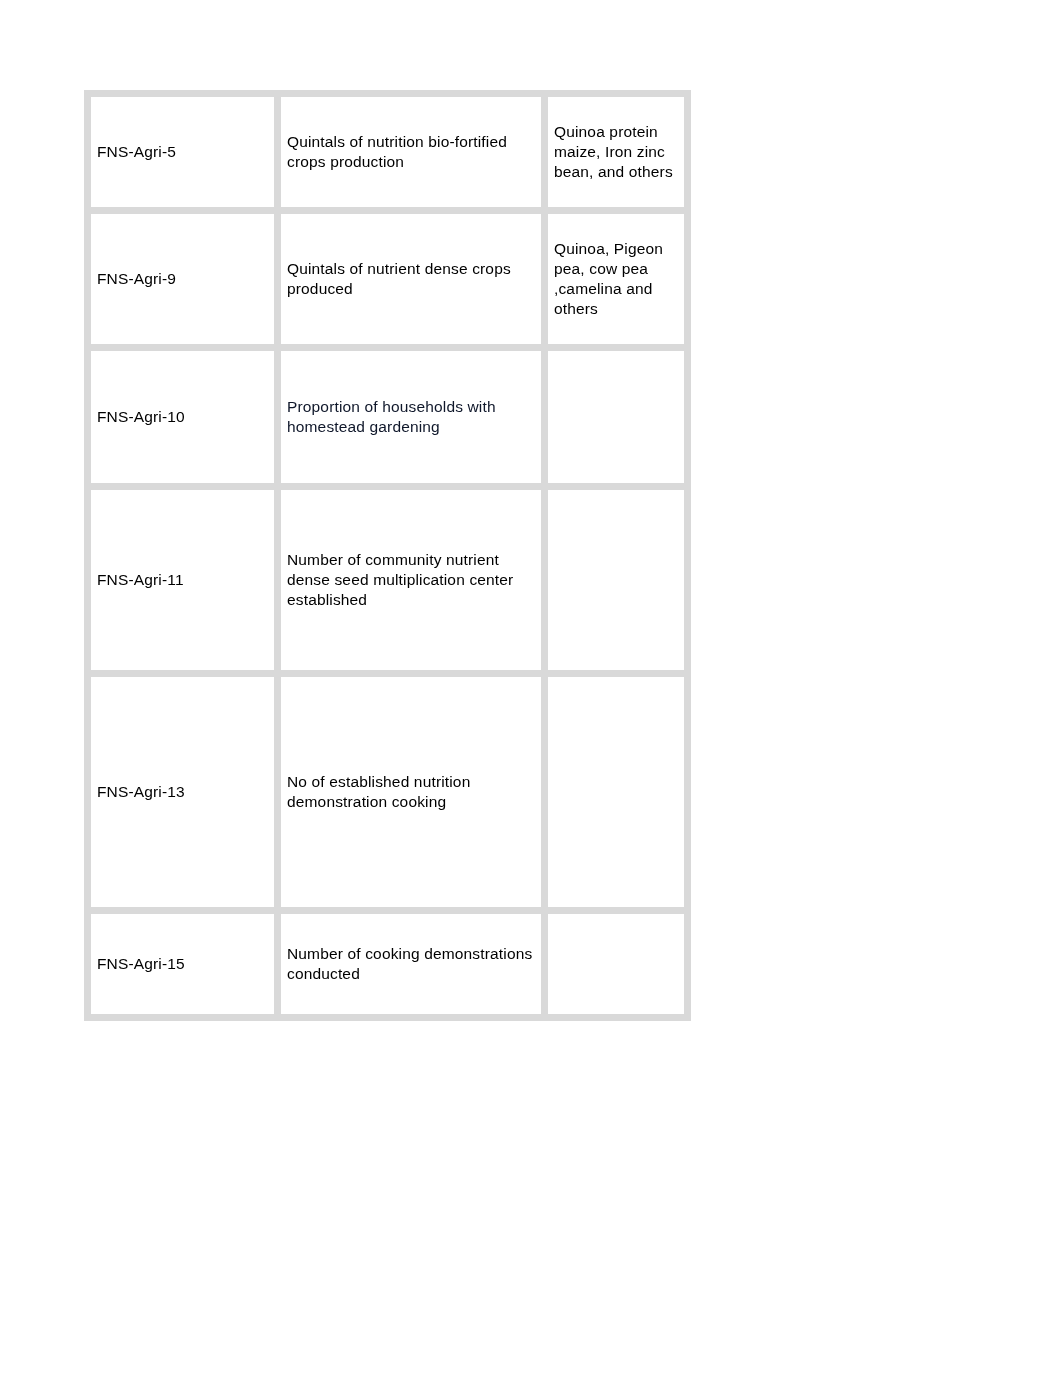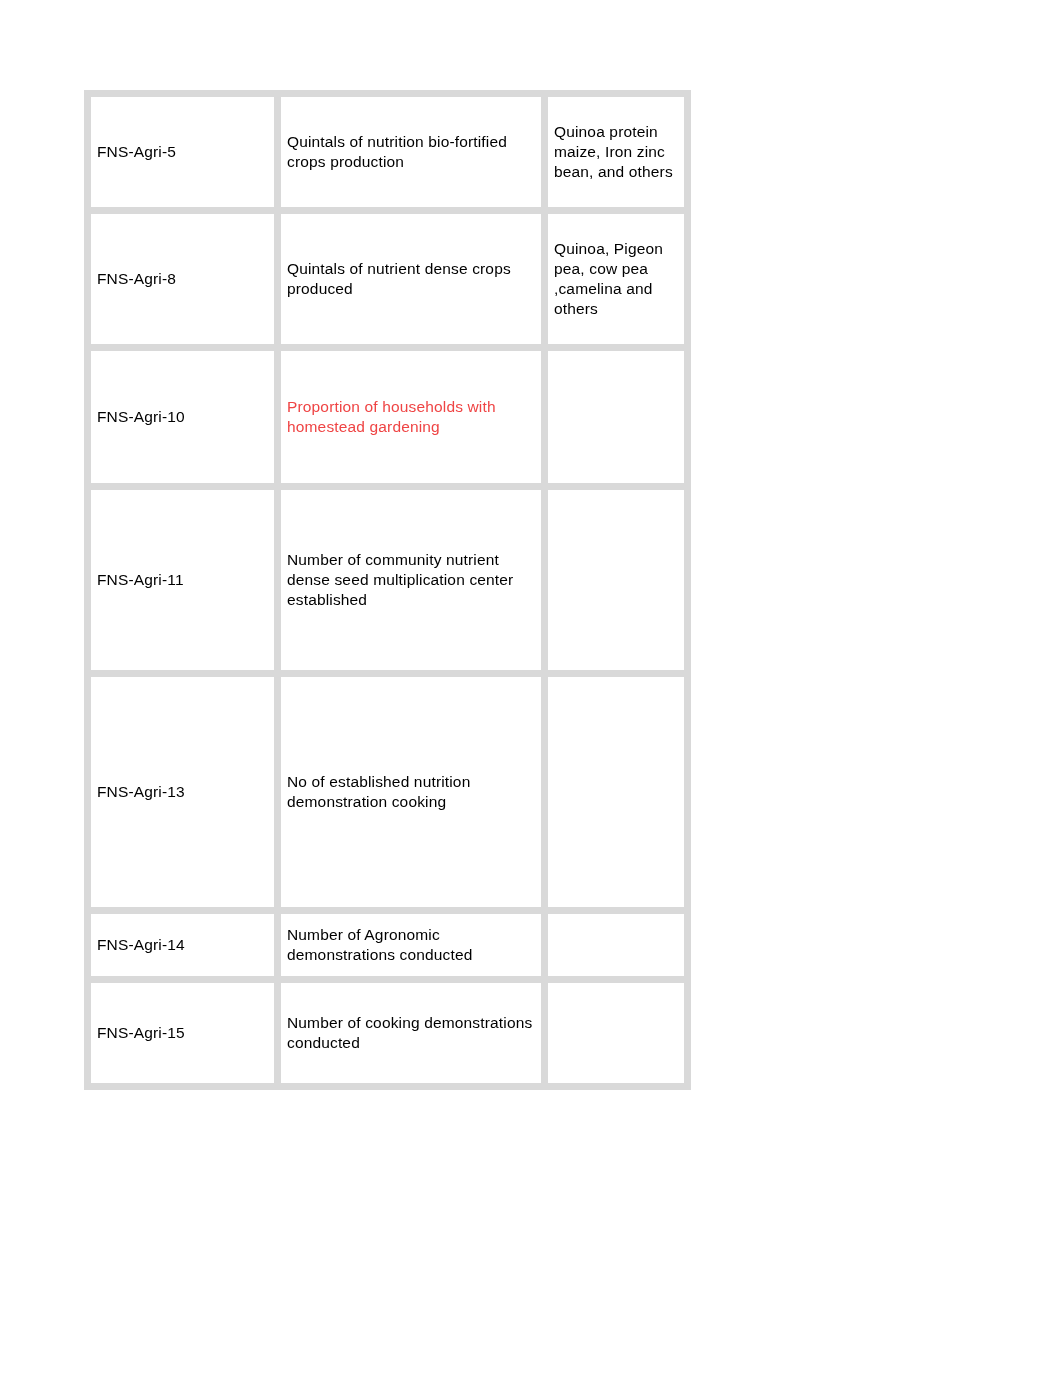--- a/index.html
+++ b/index.html
@@ -74,21 +74,21 @@
     vertical-align: top;
     padding-top: 8px;
   }
   td.cell-notes.notes-mid {
     vertical-align: middle;
     padding-top: 6px;
   }
 
   
   .desc-blue {
-    color: #ef4444;
+    color: #0f172a;
   }
 
   
   tr.row-h-98  td { height: 98px; }
   tr.row-h-118 td { height: 118px; }
   tr.row-h-120 td { height: 120px; }
   tr.row-h-168 td { height: 168px; }
   tr.row-h-146 td { height: 146px; }
   tr.row-h-218 td { height: 218px; }
   tr.row-h-50  td { height: 50px; }
@@ -120,21 +120,21 @@
           <td class="cell-desc">
             <span>Quintals of nutrition bio-fortified crops production</span>
           </td>
           <td class="cell-notes">
             <span>Quinoa protein maize, Iron zinc bean, and others</span>
           </td>
         </tr>
 
         <tr class="row-h-118">
           <td class="cell-code">
-            <span>FNS-Agri-8</span>
+            <span>FNS-Agri-9</span>
           </td>
           <td class="cell-desc">
             <span>Quintals of nutrient dense crops produced</span>
           </td>
           <td class="cell-notes">
             <span>Quinoa, Pigeon pea, cow pea ,camelina and others</span>
           </td>
         </tr>
 
         <tr class="row-h-120">
@@ -167,31 +167,20 @@
             <span>FNS-Agri-13</span>
           </td>
           <td class="cell-desc">
             <span>No of established nutrition demonstration cooking</span>
           </td>
           <td class="cell-notes notes-mid">
             <span class="empty-cell"></span>
           </td>
         </tr>
 
-        <tr class="row-h-50">
-          <td class="cell-code">
-            <span>FNS-Agri-14</span>
-          </td>
-          <td class="cell-desc">
-            <span>Number of Agronomic demonstrations conducted</span>
-          </td>
-          <td class="cell-notes notes-mid">
-            <span class="empty-cell"></span>
-          </td>
-        </tr>
 
         <tr class="row-h-88">
           <td class="cell-code valign-middle">
             <span>FNS-Agri-15</span>
           </td>
           <td class="cell-desc valign-top">
             <span>Number of cooking demonstrations conducted</span>
           </td>
           <td class="cell-notes">
             <span class="empty-cell"></span>

